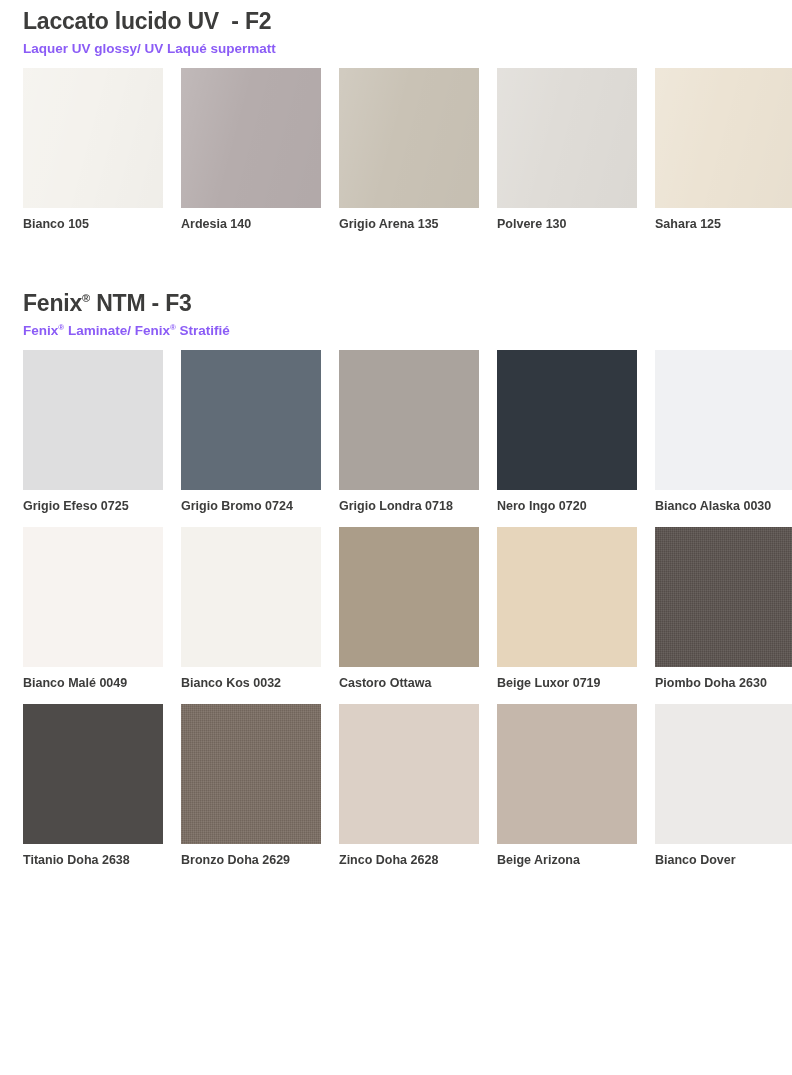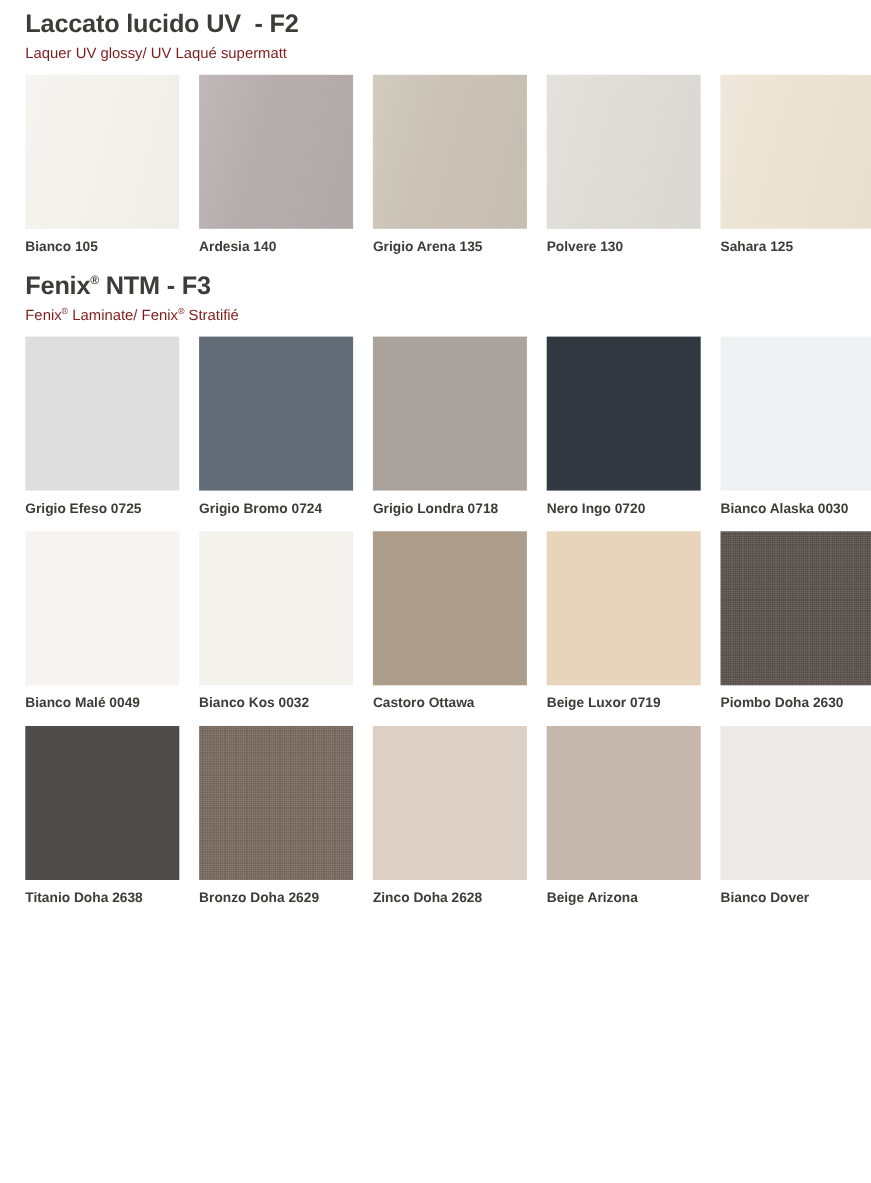--- a/index.html
+++ b/index.html
@@ -38,22 +38,22 @@
     white-space: pre;
   }
   .section-title .reg {
     font-size: 11px;
     vertical-align: super;
     font-weight: bold;
     line-height: 0;
   }
   .section-subtitle {
     font-size: 13.5px;
-    font-weight: normal;
-    color: #7f1d1d;
+    font-weight: bold;
+    color: #8b5cf6;
     margin: 6px 0 0 0;
     line-height: 1.2;
     white-space: pre;
   }
   .section-subtitle .reg {
     font-size: 8px;
     vertical-align: super;
     line-height: 0;
   }
   .swatch-grid {
@@ -91,21 +91,21 @@
   }
   .swatch-label {
     font-size: 12.5px;
     font-weight: bold;
     color: #3c3c3b;
     margin-top: 9px;
     line-height: 1.25;
     white-space: nowrap;
   }
   .section-1 .swatch-grid { margin-top: 11px; }
-  .section-2 { }
+  .section-2 { margin-top: 44px; }
   .section-2 .swatch-grid { margin-top: 11px; }
   .section-2 .swatch-cell { margin-bottom: 12px; }
 </style>
 </head>
 <body>
 
 <div class="page">
 
   <section class="section section-1">
     <div class="section-header">

